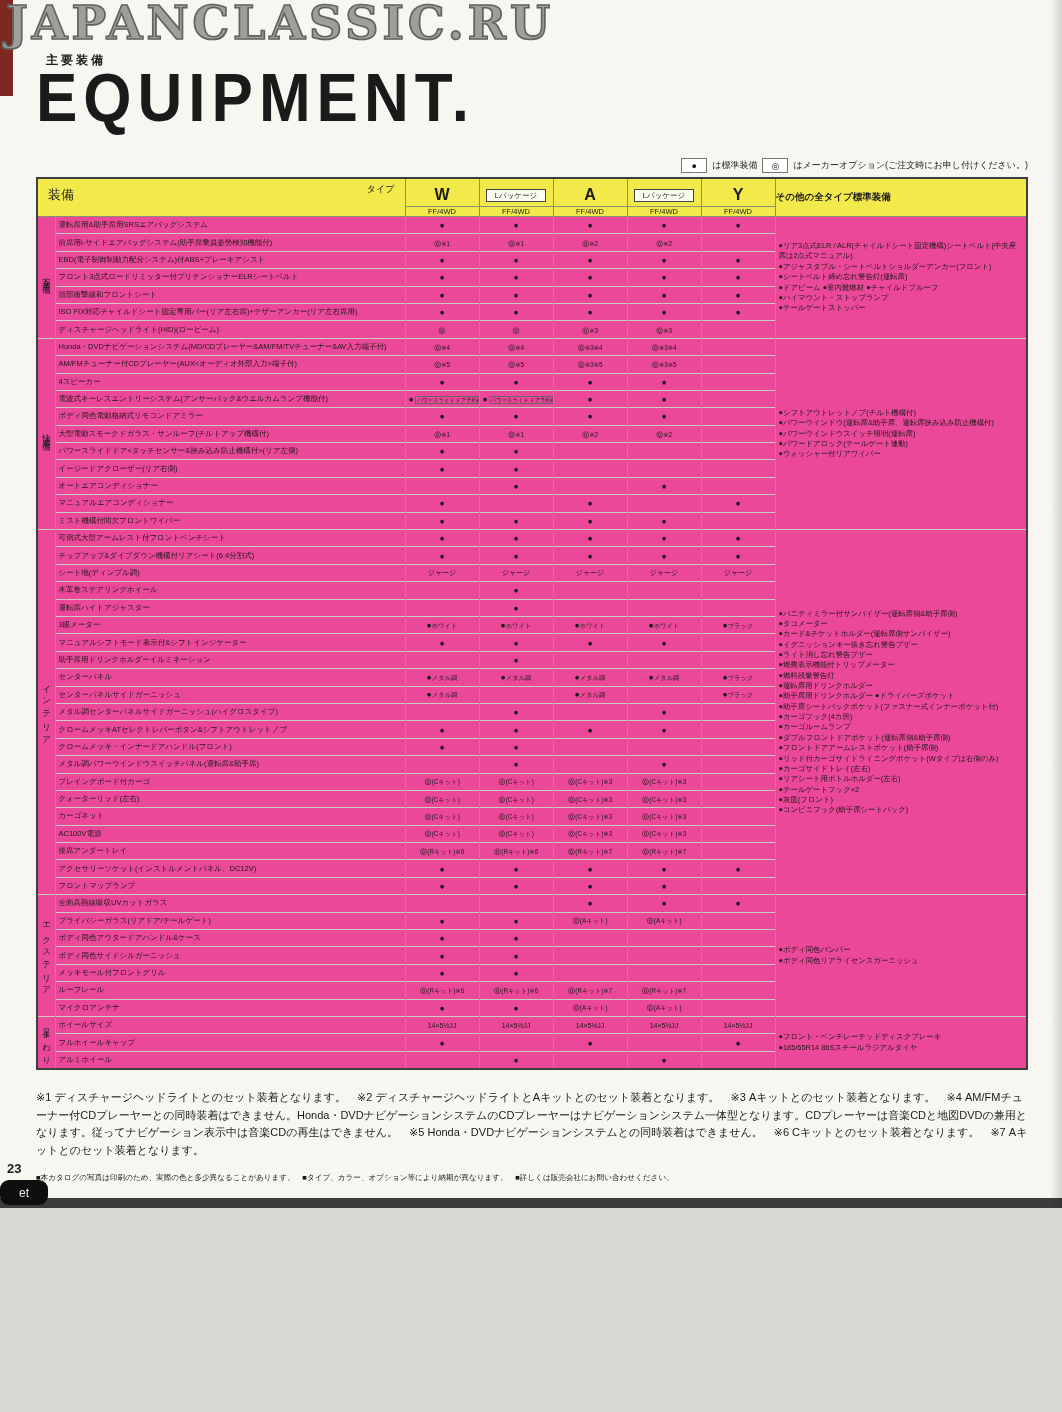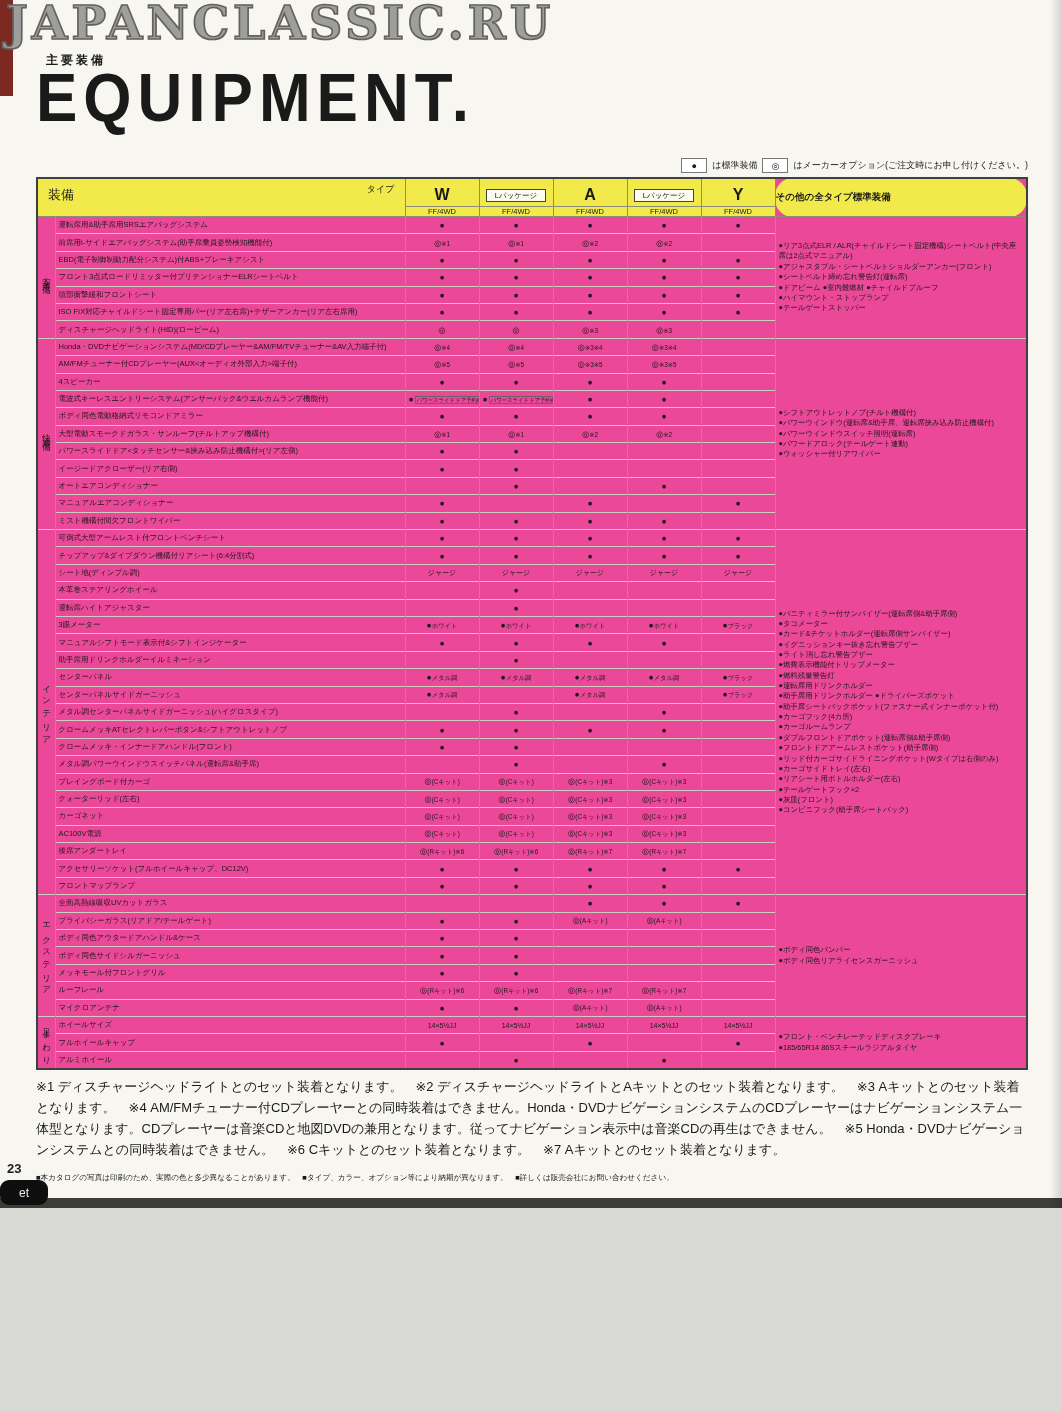--- a/index.html
+++ b/index.html
@@ -34,37 +34,37 @@
   table.equip{border-collapse:collapse;width:992px;table-layout:fixed;border:2px solid #3f3f3f;background:#ec4899;}
   table.equip thead th{background:#f2e94a;border:1px solid #8d8d77;padding:0;}
   th.corner{position:relative;
      background:linear-gradient(to top right,#f2e94a 49.55%,#75755d 49.55%,#75755d 50.25%,#f2e94a 50.25%);}
   .corner .type-label{position:absolute;top:4px;right:10px;font-size:9px;font-weight:normal;}
   .corner .equip-label{position:absolute;bottom:12px;left:10px;font-size:13px;font-weight:normal;}
   .letter{font-size:16px;font-weight:bold;text-align:center;line-height:1;padding:8px 0 3px;}
   .pkg{margin:8px auto 3px;width:58px;border:1px solid #444;background:#fbfbef;font-size:7.5px;
        padding:1px 0;text-align:center;font-weight:normal;line-height:1.2;}
   th.drive-cell{font-size:7.5px;text-align:center;font-weight:normal;padding:2px 0 4px;}
-  th.notes-head{font-size:9.5px;font-weight:bold;text-align:left;padding:0 10px;vertical-align:middle;border-radius:18px;}
+  th.notes-head{font-size:9.5px;font-weight:bold;text-align:left;padding:0 10px;vertical-align:middle;}
 
   table.equip tbody td{border-left:1px solid #98988a;border-right:1px solid #98988a;border-top:1px solid #ccccc2;
       height:16.4px;padding:0 3px;font-size:7.5px;vertical-align:middle;overflow:hidden;}
   tr.sec-start td{border-top:1.6px solid #55554a;}
   td.cat{text-align:center;padding:0;}
   td.cat span{writing-mode:vertical-rl;letter-spacing:3px;font-size:8.5px;}
   td.feat{white-space:nowrap;}
   td.cell{text-align:center;white-space:nowrap;padding:0 1px;}
   .mark{font-size:8.5px;}
   .ctext{font-size:6.3px;}
   .plain{font-size:7px;}
   .microbox{font-size:5.4px;border:0.5px solid #666;padding:0 1px;margin-left:1px;}
   td.notecol{vertical-align:top;padding:3px 5px;}
   .note-line{font-size:7.4px;line-height:1.4;}
 
-  .footnotes{margin-top:7px;font-size:13px;line-height:1.6;}
+  .footnotes{margin-top:19px;font-size:11px;line-height:1.6;}
   .footnotes p,.disclaimers p{margin:0 0 2px 0;}
   .disclaimers{margin-top:12px;font-size:7.6px;line-height:1.55;}
 
   .bodycolors{margin-top:28px;}
   .bc-head{display:flex;align-items:baseline;gap:16px;font-style:italic;}
   .bc-title{font-size:31px;font-weight:bold;letter-spacing:4px;transform:scaleY(1.08);transform-origin:left bottom;}
   .bc-sub{font-size:17px;font-weight:bold;letter-spacing:5px;}
   .bc-note{font-size:9px;}
   .swatches{display:flex;margin-top:16px;border-top:1px dashed #999;border-bottom:1px dashed #999;background:#fdfdfa;}
   .swatch{width:99.2px;box-sizing:border-box;border-right:1px dashed #999;display:flex;flex-direction:column;}
@@ -467,21 +467,21 @@
           </tr>
           <tr>
             <td class="feat">後席アンダートレイ</td>
             <td class="cell"><span class="mark">◎</span><span class="ctext">(Rキット)※6</span></td>
             <td class="cell"><span class="mark">◎</span><span class="ctext">(Rキット)※6</span></td>
             <td class="cell"><span class="mark">◎</span><span class="ctext">(Rキット)※7</span></td>
             <td class="cell"><span class="mark">◎</span><span class="ctext">(Rキット)※7</span></td>
             <td class="cell"></td>
           </tr>
           <tr>
-            <td class="feat">アクセサリーソケット(フルホイールキャップ、DC12V)</td>
+            <td class="feat">アクセサリーソケット(インストルメントパネル、DC12V)</td>
             <td class="cell"><span class="mark">●</span></td>
             <td class="cell"><span class="mark">●</span></td>
             <td class="cell"><span class="mark">●</span></td>
             <td class="cell"><span class="mark">●</span></td>
             <td class="cell"><span class="mark">●</span></td>
           </tr>
           <tr>
             <td class="feat">フロントマップランプ</td>
             <td class="cell"><span class="mark">●</span></td>
             <td class="cell"><span class="mark">●</span></td>

